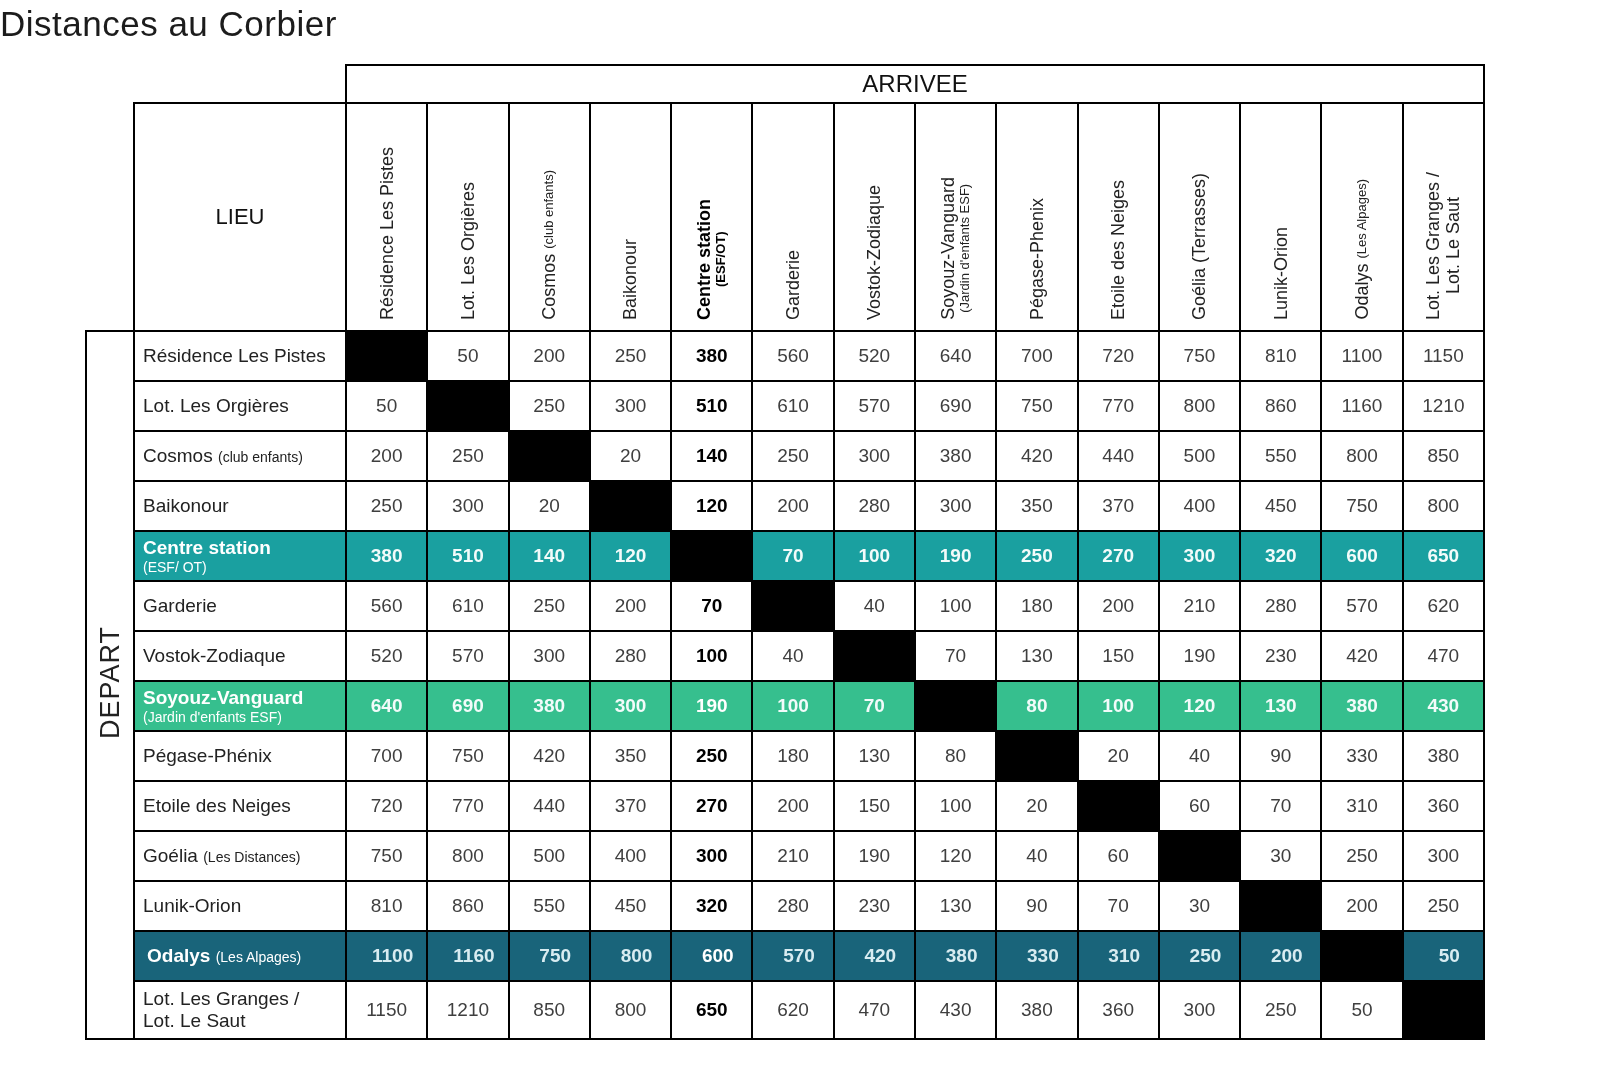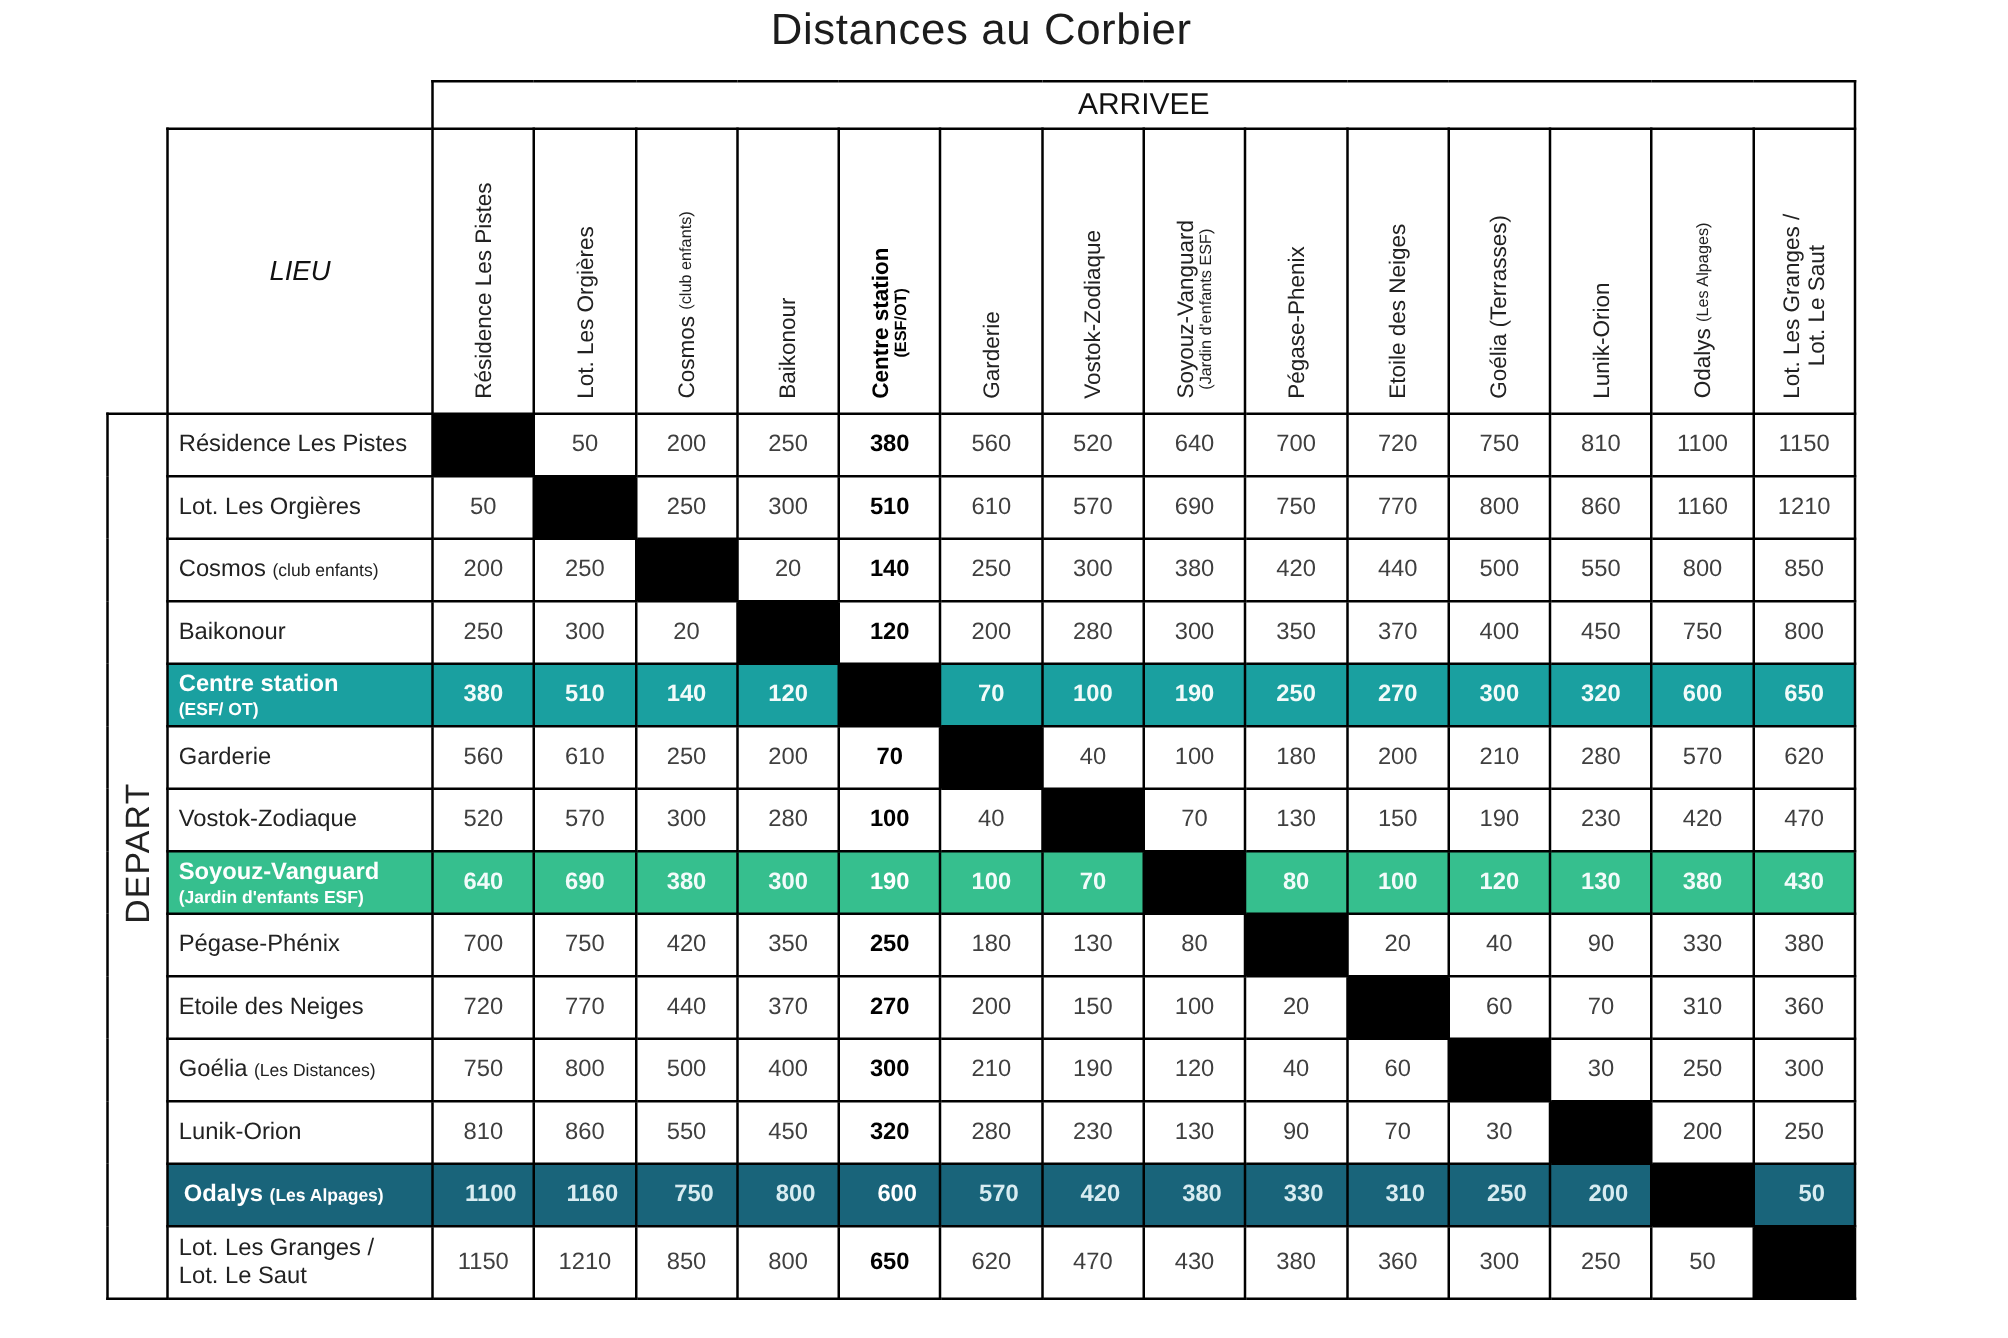--- a/index.html
+++ b/index.html
@@ -1,36 +1,36 @@
 <!DOCTYPE html>
 <html><head>
 <meta charset="utf-8">
 <style>
   html,body{margin:0;padding:0;background:#ffffff;}
   body{
     width:1606px;height:1070px;overflow:hidden;position:relative;
     font-family:"Liberation Sans","DejaVu Sans",sans-serif;color:#1a1a1a;
   }
   .title{
-    position:absolute;top:4px;left:0;width:1570px;text-align:center;
+    position:absolute;top:4px;left:0;width:1570px;text-align:left;
     font-size:35px;color:#1c1c1c;letter-spacing:0.5px;
   }
   .tbl-wrap{position:absolute;left:85px;top:64px;}
   table{border-collapse:collapse;table-layout:fixed;width:1400px;}
   col.c-depart{width:48px;}
   col.c-label{width:212px;}
   th,td{border:2px solid #000;padding:0;box-sizing:border-box;}
   td.void{border:none;background:transparent;}
   thead tr.r-arrivee{height:38px;}
   thead tr.r-heads{height:228px;}
   tbody tr{height:50px;}
   tbody tr:last-child{height:58px;}
 
   th.arrivee{font-size:24px;font-weight:normal;text-align:center;color:#111;}
-  th.lieu{font-size:22px;font-weight:normal;text-align:center;color:#111;font-style:italic;}
+  th.lieu{font-size:22px;font-weight:normal;text-align:center;color:#111;}
 
   th.colhead{vertical-align:bottom;text-align:center;font-weight:normal;background:#fff;}
   .vert{
     display:inline-block;writing-mode:vertical-rl;transform:rotate(180deg);
     font-size:18px;color:#222;line-height:1.12;padding:6px 0 4px 0;max-height:216px;
   }
   .vert .line{display:block;}
   .vert .sub{font-size:13px;}
   th.colhead.bold .vert{font-weight:bold;color:#000;}
 
@@ -45,21 +45,21 @@
     padding:2px 4px 2px 8px;background:#fff;
   }
   th.rowlabel .sub{font-size:14px;}
   th.rowlabel .line2{display:block;font-size:19px;}
 
   td.num{text-align:center;font-size:19px;color:#3f3f3f;background:#fff;}
   td.num.col4{font-weight:bold;color:#000;}
   td.diag{background:#000;}
 
   tr.hl th.rowlabel{font-weight:bold;color:#fff;}
-  tr.hl th.rowlabel .sub{font-weight:bold;}
+  tr.hl th.rowlabel .sub{font-weight:normal;}
   tr.hl td.num{color:#f2fbfa;font-weight:bold;}
   tr.hl td.num.col4{color:#ffffff;font-weight:800;}
   tr.hl-teal th.rowlabel,tr.hl-teal td.num{background:#1aa0a0;}
   tr.hl-green th.rowlabel,tr.hl-green td.num{background:#36bf8e;}
   tr.hl-dark th.rowlabel,tr.hl-dark td.num{background:#19647a;padding-left:12px;}
   tr.hl-dark td.num{color:#d8ecf1;}
   tr.hl-dark td.num.col4{color:#ffffff;}
 </style>
 </head>
 <body>

